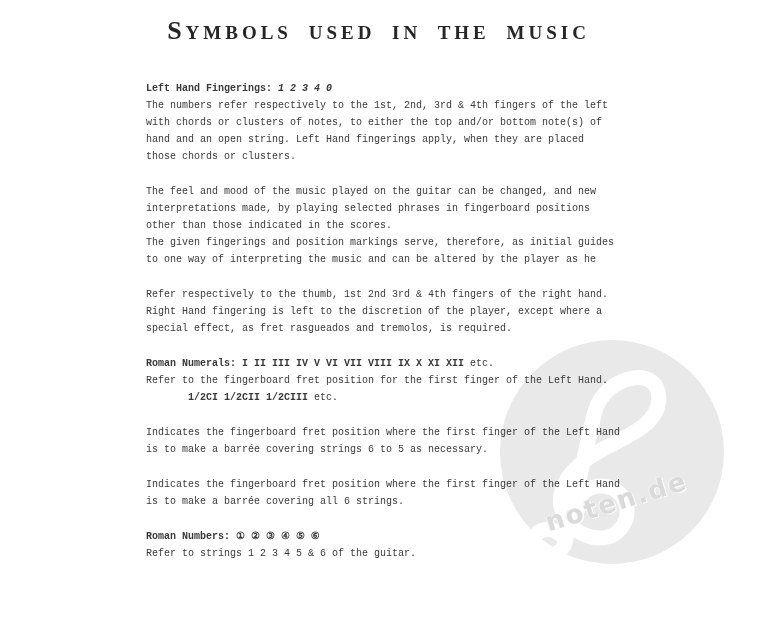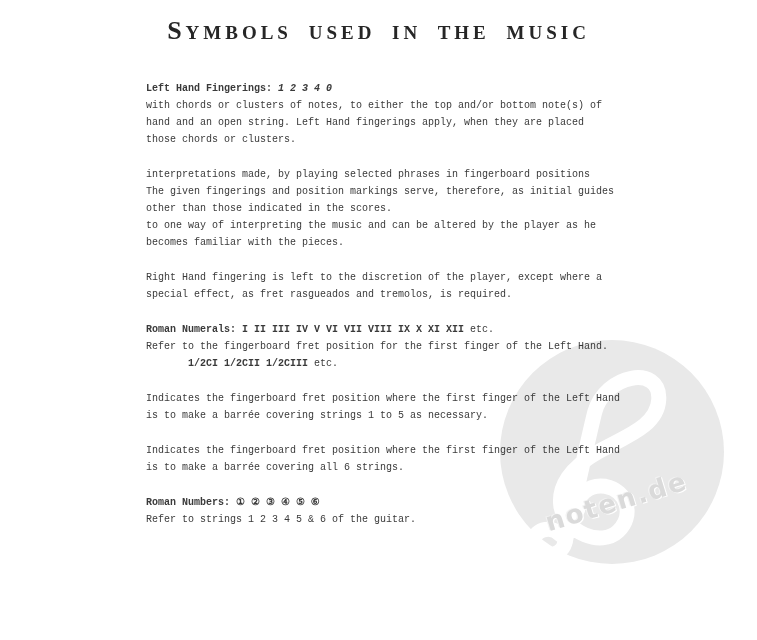--- a/index.html
+++ b/index.html
@@ -75,43 +75,45 @@
     </g>
   </svg>
 </div>
 <div class="wm-text">noten.de</div>
 
 <div class="title"><span class="big-cap">S</span><span>YMBOLS USED IN THE MUSIC</span></div>
 
 <div class="content" id="sections">
     <div class="section">
       <div class="line"><span class="b">Left Hand Fingerings: </span><span class="bi">1 2 3 4 0</span></div>
+      <div class="line">The numbers refer respectively to the 1st, 2nd, 3rd &amp; 4th fingers of the left</div>
       <div class="line">with chords or clusters of notes, to either the top and/or bottom note(s) of</div>
       <div class="line">hand and an open string. Left Hand fingerings apply, when they are placed</div>
       <div class="line">those chords or clusters.</div>
     </div>
     <div class="section">
+      <div class="line">The feel and mood of the music played on the guitar can be changed, and new</div>
       <div class="line">interpretations made, by playing selected phrases in fingerboard positions</div>
+      <div class="line">other than those indicated in the scores.</div>
       <div class="line">The given fingerings and position markings serve, therefore, as initial guides</div>
-      <div class="line">other than those indicated in the scores.</div>
       <div class="line">to one way of interpreting the music and can be altered by the player as he</div>
-      <div class="line">becomes familiar with the pieces.</div>
     </div>
     <div class="section">
+      <div class="line">Refer respectively to the thumb, 1st 2nd 3rd &amp; 4th fingers of the right hand.</div>
       <div class="line">Right Hand fingering is left to the discretion of the player, except where a</div>
       <div class="line">special effect, as fret rasgueados and tremolos, is required.</div>
     </div>
     <div class="section">
       <div class="line"><span class="b">Roman Numerals: I II III IV V VI VII VIII IX X XI XII</span><span class="r"> etc.</span></div>
       <div class="line">Refer to the fingerboard fret position for the first finger of the Left Hand.</div>
       <div class="line indent"><span class="b">1/2CI 1/2CII 1/2CIII</span><span class="r"> etc.</span></div>
     </div>
     <div class="section">
       <div class="line">Indicates the fingerboard fret position where the first finger of the Left Hand</div>
-      <div class="line">is to make a barrée covering strings 1 to 5 as necessary.</div>
+      <div class="line">is to make a barrée covering strings 6 to 5 as necessary.</div>
     </div>
     <div class="section">
       <div class="line">Indicates the fingerboard fret position where the first finger of the Left Hand</div>
       <div class="line">is to make a barrée covering all 6 strings.</div>
     </div>
     <div class="section">
       <div class="line"><span class="b">Roman Numbers: ① ② ③ ④ ⑤ ⑥</span></div>
       <div class="line">Refer to strings 1 2 3 4 5 &amp; 6 of the guitar.</div>
     </div>
   </div>

